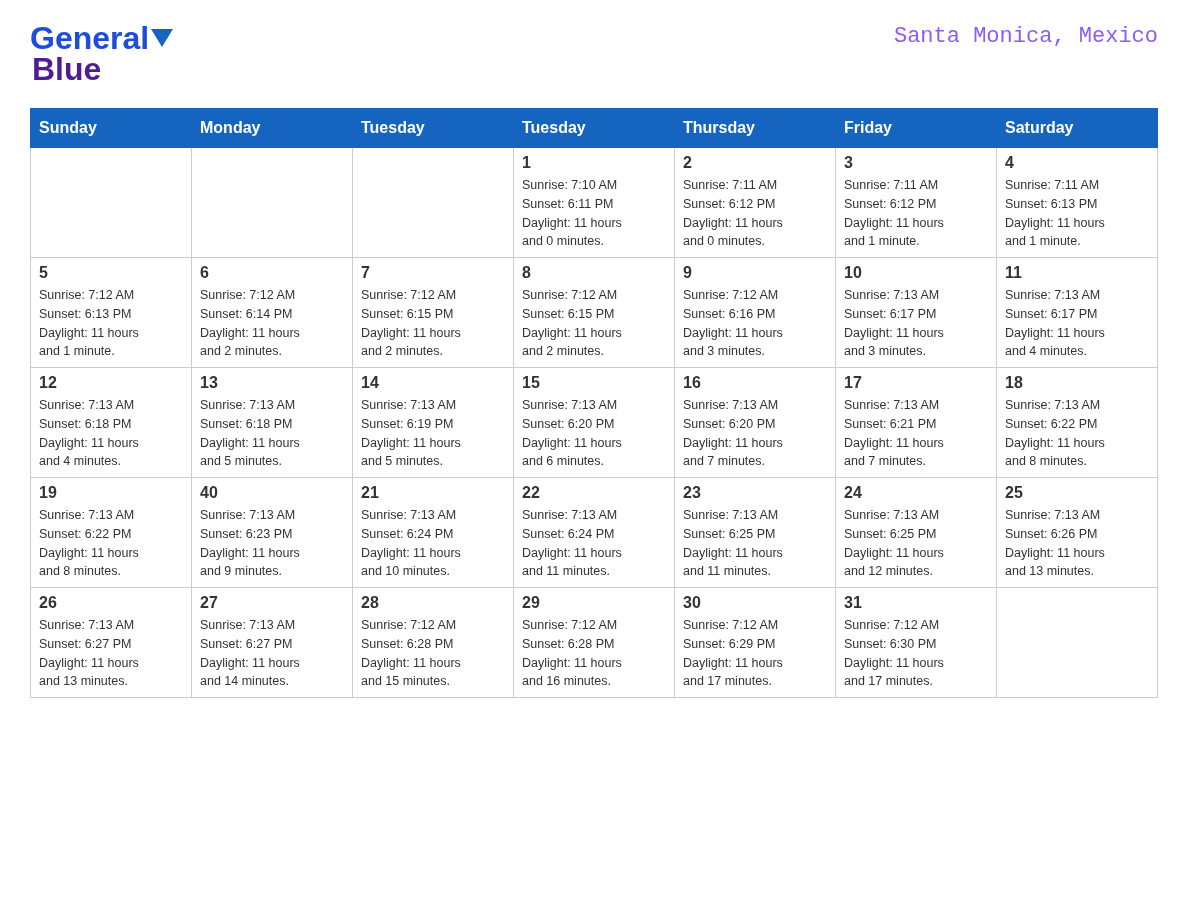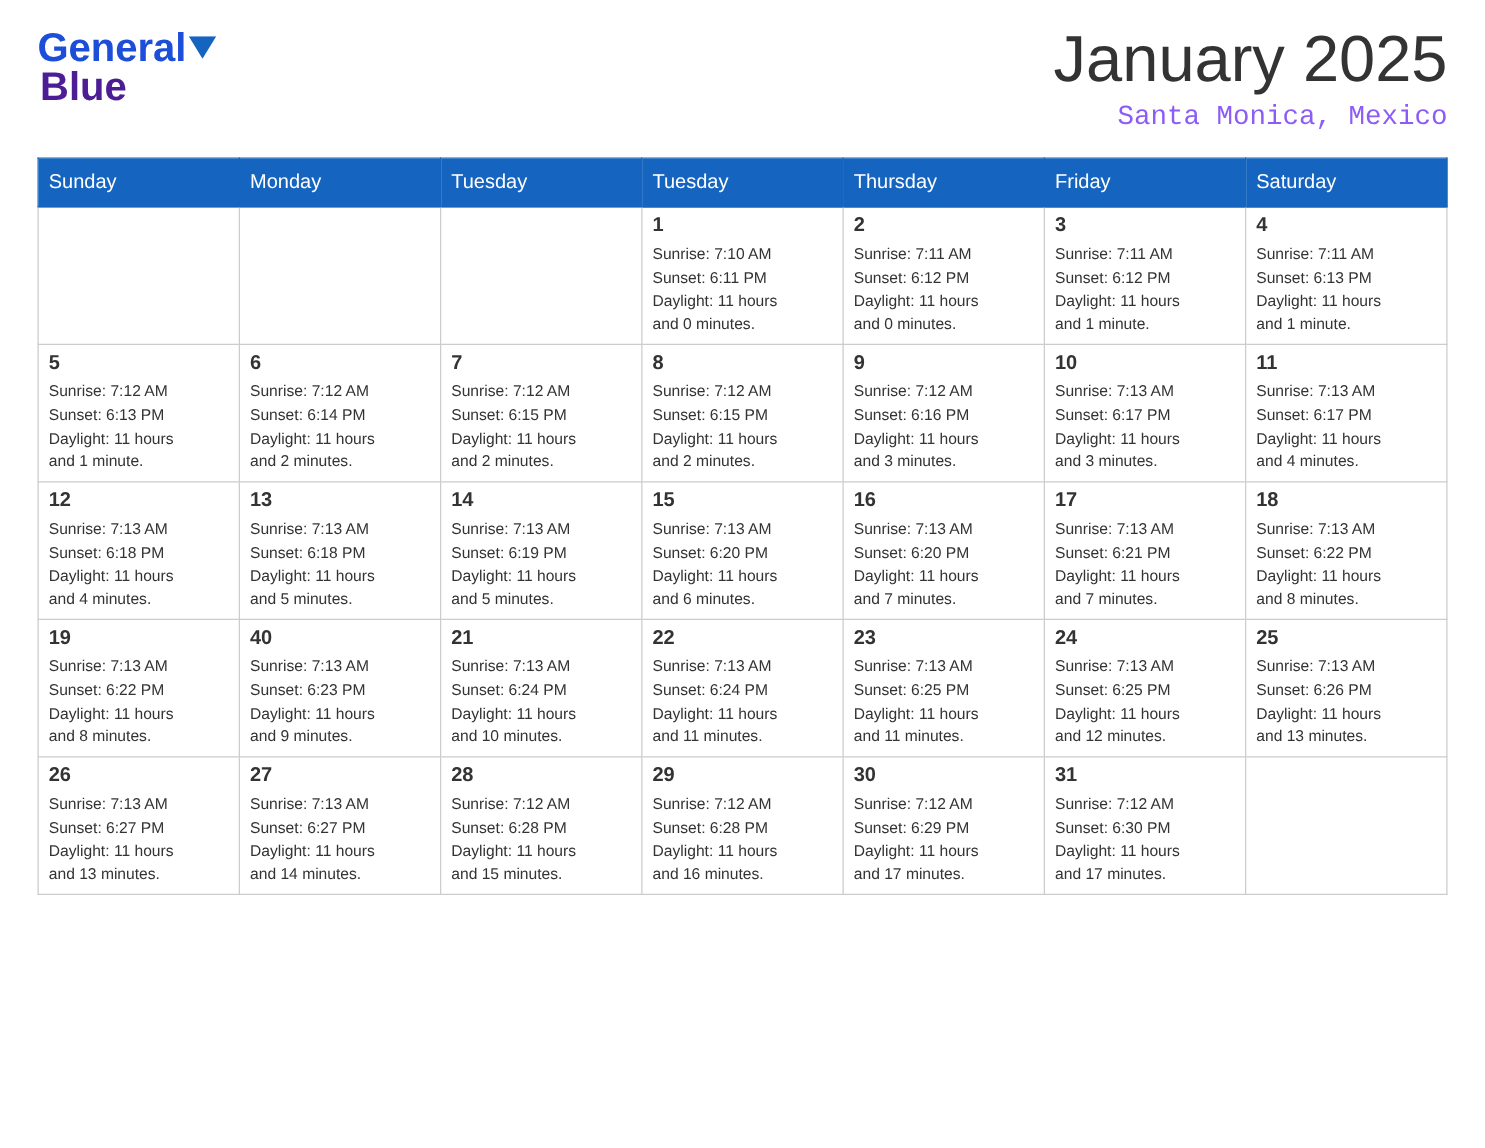--- a/index.html
+++ b/index.html
@@ -33,21 +33,21 @@
       font-family: Liberation Mono, monospace;
     }
     .calendar {
       width: 100%;
       border-collapse: collapse;
     }
     .calendar th {
       background-color: #1565c0;
       color: #fff;
       font-size: 16px;
-      font-weight: normal;
+      font-weight: bold;
       padding: 10px 8px;
       text-align: left;
       border: 1px solid #1565c0;
     }
     .calendar td {
       border: 1px solid #ccc;
       vertical-align: top;
       padding: 6px 8px;
       width: 14.28%;
       font-size: 13px;
@@ -84,21 +84,20 @@
       <div style="display:flex; align-items:center;">
         <span style="font-size:32px;font-weight:bold;color:#1d4ed8;">General</span>
         <svg width="22" height="18" viewBox="0 0 22 18" style="margin-left:2px;margin-bottom:2px;">
           <polygon points="0,0 22,0 11,18" fill="#1565c0"></polygon>
         </svg>
       </div>
       <div style="font-size:32px;font-weight:bold;color:#4c1d95;margin-top:-6px;padding-left:2px;">Blue</div>
     </div>
   </div>
   <div class="title-block">
-    <div class="month-title">January 2025</div>
     <div class="location">Santa Monica, Mexico</div>
   </div>
 </div>
 
 <table class="calendar">
   <thead>
     <tr>
     <th>Sunday</th>
         <th>Monday</th>
         <th>Tuesday</th>

